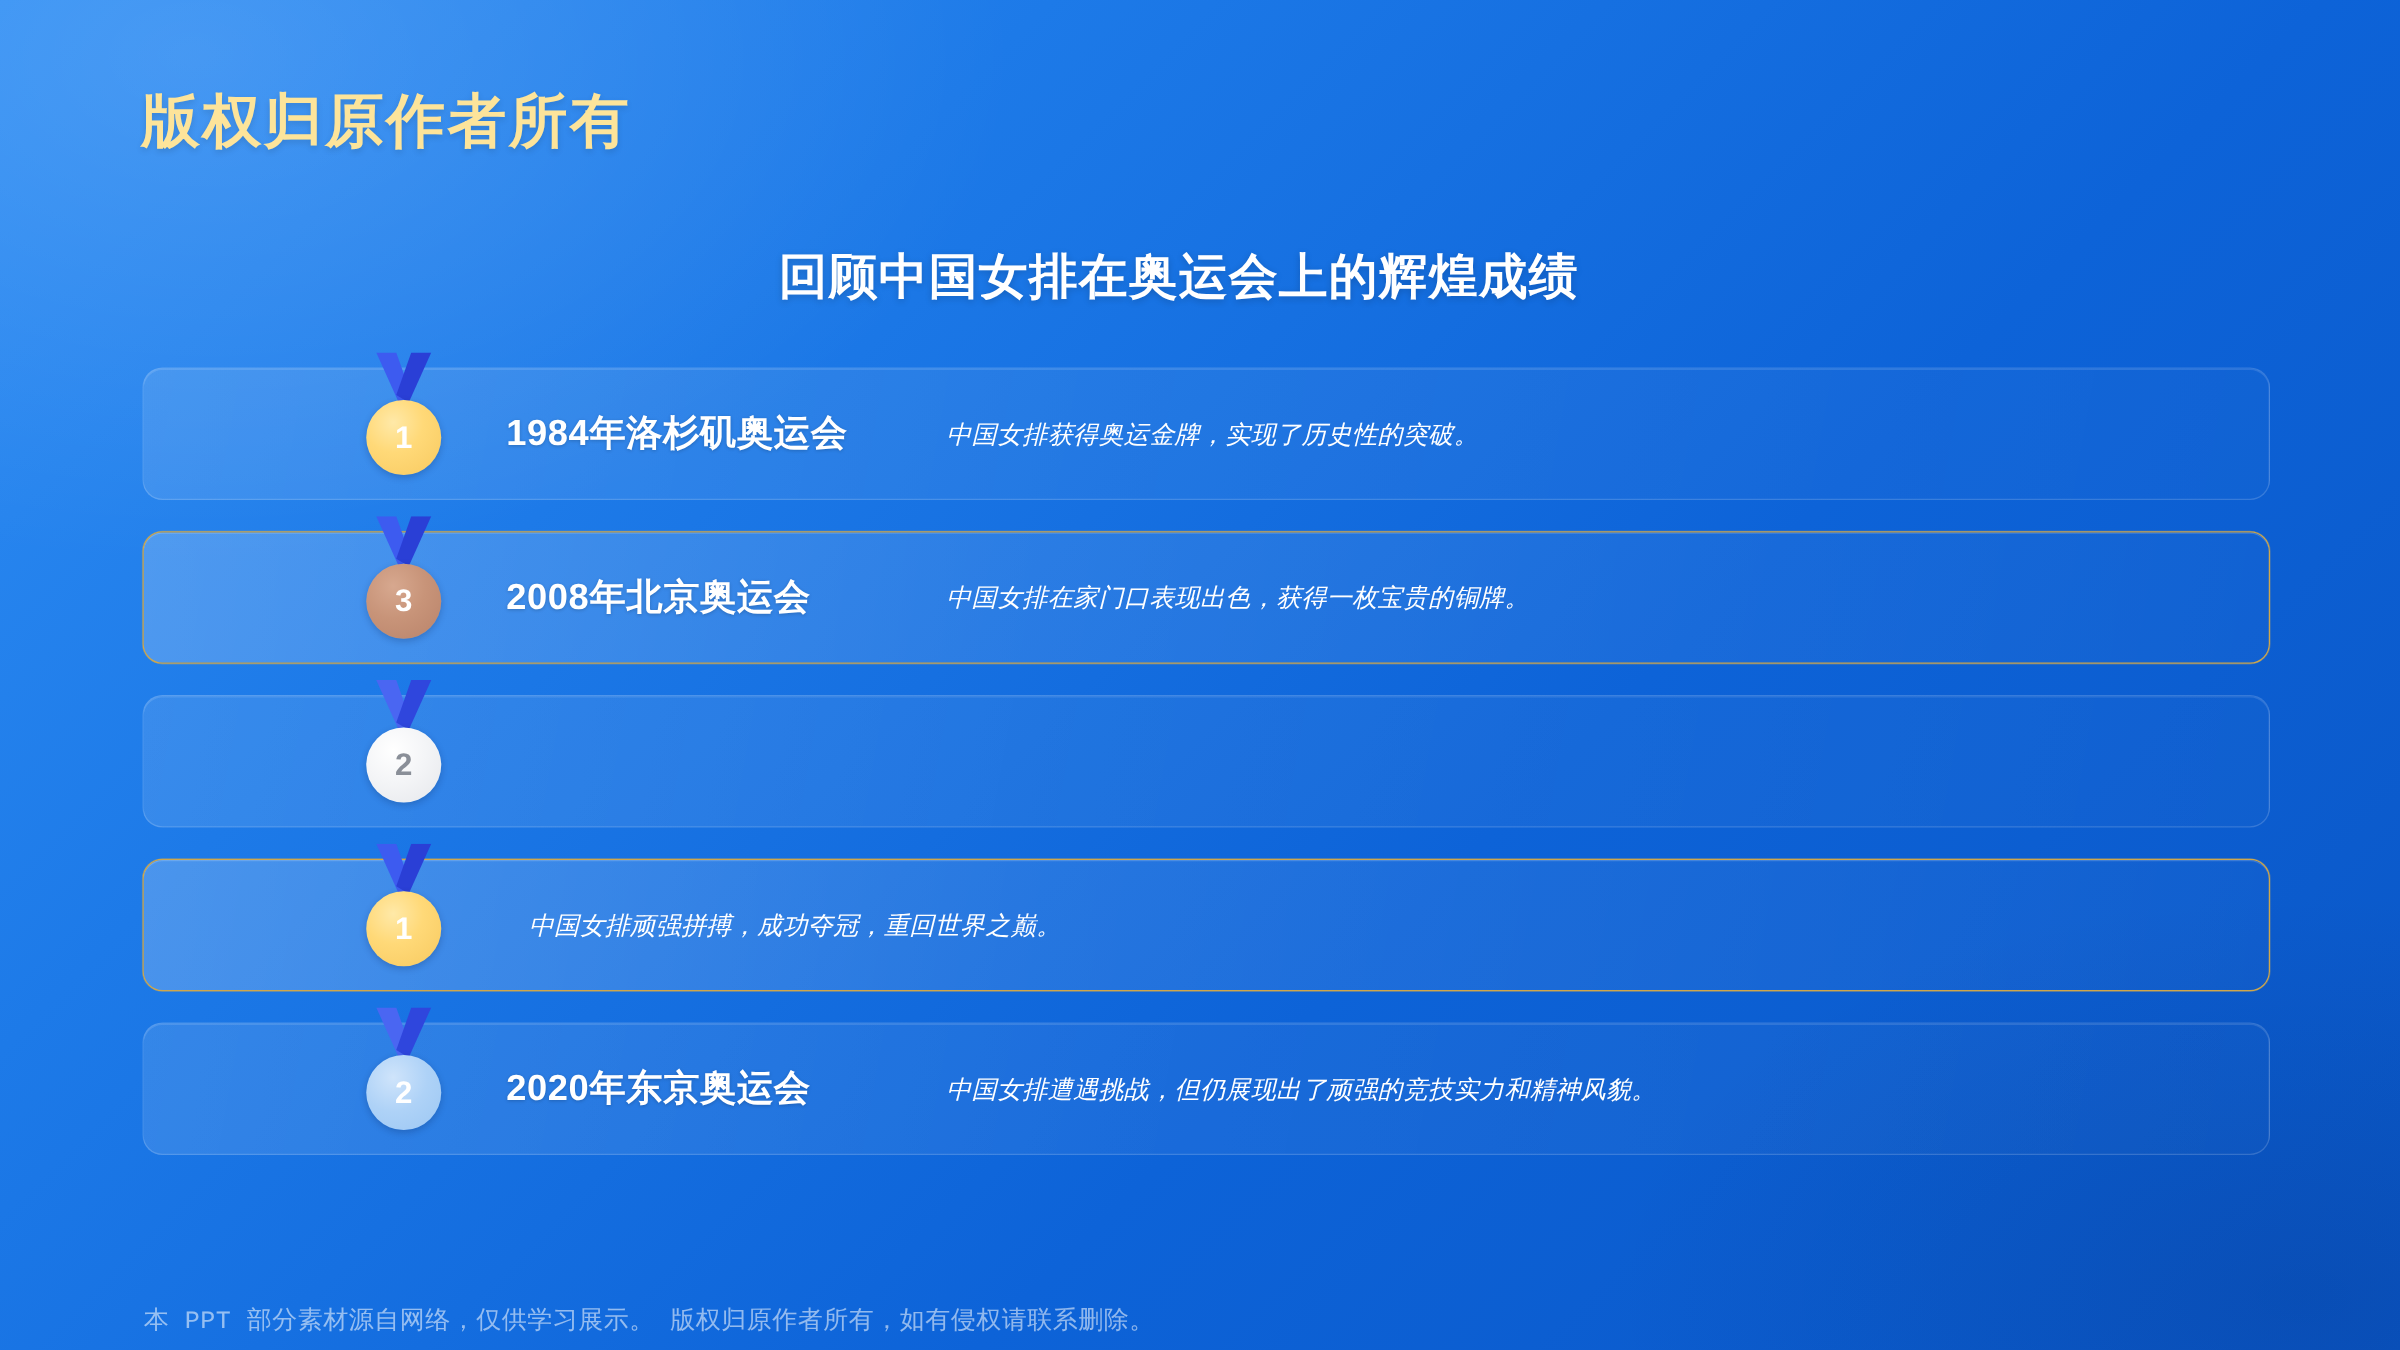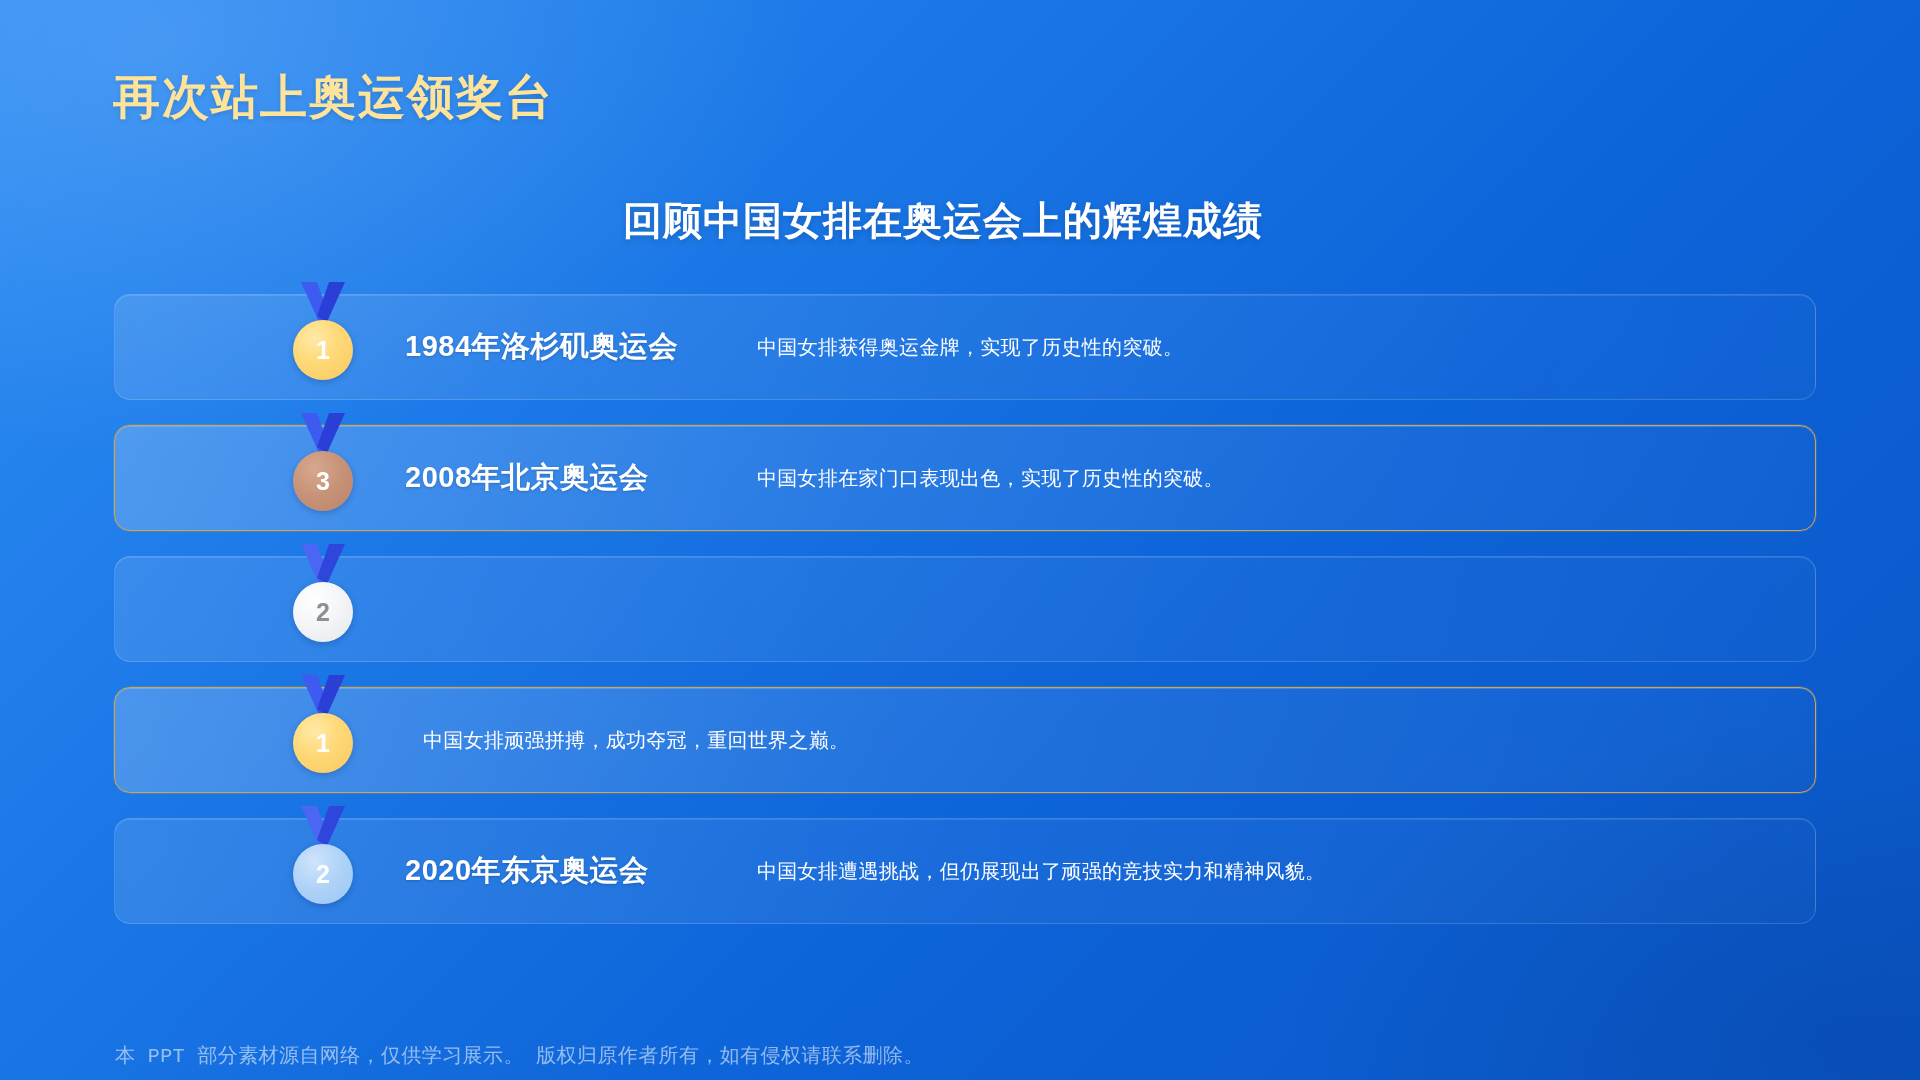--- a/index.html
+++ b/index.html
@@ -88,38 +88,39 @@
     letter-spacing:0.5px;
     text-shadow:0 1px 3px rgba(0,0,0,0.2);
     white-space:nowrap;
   }
   .row-desc {
     flex:1 1 auto;
     margin-left:52px;
     font-size:20px; font-weight:400; color:#ffffff;
     letter-spacing:0.3px;
     white-space:nowrap;
+    font-style:italic;
   }
 
   
   .footer {
     position:absolute; left:115px; top:1042px;
     font-size:20px; color:rgba(255,255,255,0.55);
     letter-spacing:0.4px;
     white-space:nowrap;
     font-family:Liberation Mono, monospace;
   }
 </style>
 </head>
 <body>
 
 <div class="slide">
   <div class="slide-sheen"></div>
 
-  <div class="title">再次站上奥运领奖台</div>
+  <div class="title">版权归原作者所有</div>
 
   <div class="subtitle">
     <span class="subtitle-inner">回顾中国女排在奥运会上的辉煌成绩</span>
   </div>
 
   <div class="list">
       <div class="row">
         <div class="medal-wrap">
           <svg class="ribbon" viewBox="0 0 52 52">
             <polygon points="4,0 20,0 32,34 22,40" fill="#3d5bf0"></polygon>
@@ -132,21 +133,21 @@
       </div>
       <div class="row highlight">
         <div class="medal-wrap">
           <svg class="ribbon" viewBox="0 0 52 52">
             <polygon points="4,0 20,0 32,34 22,40" fill="#3d5bf0"></polygon>
             <polygon points="48,0 32,0 20,34 30,40" fill="#2a3fd6"></polygon>
           </svg>
           <div class="medal m-bronze">3</div>
         </div>
         <div class="row-title">2008年北京奥运会</div>
-        <div class="row-desc">中国女排在家门口表现出色，实现了历史性的突破。</div>
+        <div class="row-desc">中国女排在家门口表现出色，获得一枚宝贵的铜牌。</div>
       </div>
       <div class="row">
         <div class="medal-wrap">
           <svg class="ribbon" viewBox="0 0 52 52">
             <polygon points="4,0 20,0 32,34 22,40" fill="#4a66f2"></polygon>
             <polygon points="48,0 32,0 20,34 30,40" fill="#2f46dd"></polygon>
           </svg>
           <div class="medal m-silver">2</div>
         </div>
       </div>

